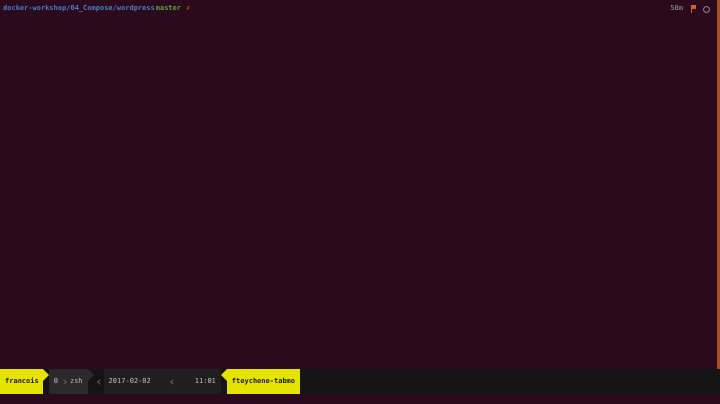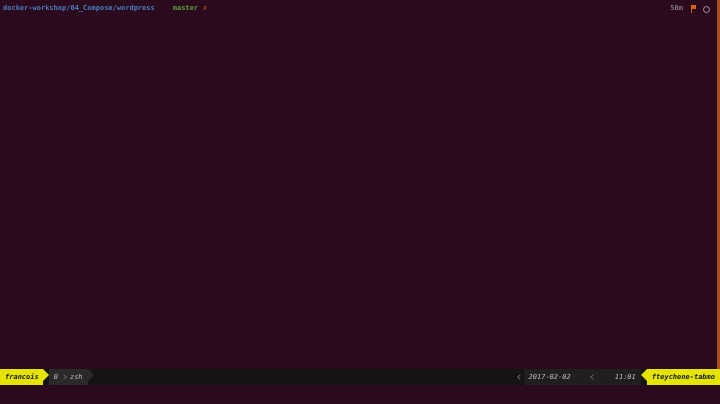--- a/index.html
+++ b/index.html
@@ -7,36 +7,35 @@
     position:relative;width:720px;height:404px;overflow:hidden;
     background:var(--bg,#2b0a1e);
     font-family:"DejaVu Sans Mono",monospace;
     font-size:7px;line-height:9px;color:var(--command_white,#d8d0d5);
   }
   .term-content{padding:4px 0 0 0;}
   .line{height:9px;display:flex;align-items:center;padding-left:3px;}
   .line1{justify-content:space-between;padding-right:10px;}
   .l1-left,.l1-right{display:flex;align-items:flex-end;}
   .cwd{color:var(--path_blue,#4a7dbd);font-weight:bold;}
-  .branch{color:var(--branch_green,#5f9e3a);font-weight:bold;margin-left:18px;}
+  .branch{color:var(--branch_green,#5f9e3a);font-weight:bold;margin-left:1px;}
   .dirty{color:var(--dirty_orange,#cc4f1a);margin-left:5px;font-weight:bold;}
   .elapsed{color:var(--muted_gray,#a89ba3);}
   .flag-icon{position:relative;width:6px;height:8px;margin-left:7px;display:inline-block;}
   .flag-icon::before{content:"";position:absolute;left:1px;top:0;width:1px;height:8px;background:var(--flag_orange,#d4621c);}
   .flag-icon::after{content:"";position:absolute;left:2px;top:0;width:4px;height:4px;background:var(--flag_orange,#d4621c);}
   .circle-icon{width:5px;height:5px;border:1.5px solid var(--muted_gray,#8f8a8d);border-radius:50%;margin-left:7px;display:inline-block;box-sizing:content-box;}
   .prompt-sym{color:var(--muted_gray,#cfc7cc);font-size:6px;margin-right:4px;}
   .cursor{display:inline-block;width:4.5px;height:8px;background:#ffffff;margin-left:1px;}
   .scrollbar{position:absolute;top:0;right:0;width:3px;height:369px;background:var(--scrollbar_orange,#a8511f);}
   
   .statusbar{
-    position:absolute;top:369px;left:0;width:720px;height:16px;
-    background:var(--bar_bg,#141414);display:flex;justify-content:space-between;align-items:stretch;
+    position:absolute;top:369px;left:0;width:720px;height:25px;
+    background:var(--bar_bg,#141414);display:flex;justify-content:flex-start;align-items:stretch;
     color:var(--bar_text,#bdbdbd);
-    font-style:italic;
   }
   .sb-left,.sb-right{display:flex;align-items:stretch;}
   .seg{display:flex;align-items:center;padding:0 5px;}
   .seg-user{background:var(--yellow,#e4e400);color:var(--yellow_text,#1a1a1a);font-weight:bold;padding:0 4px 0 5px;}
   .seg-window{background:var(--segment_bg,#262626);gap:4px;}
   .seg-datetime{background:var(--segment_dt_bg,#1e1e1e);gap:20px;}
   .seg-host{background:var(--yellow,#e4e400);color:var(--yellow_text,#1a1a1a);font-weight:bold;}
   .pl-arrow{width:0;height:0;border-top:6.5px solid transparent;border-bottom:6.5px solid transparent;}
   .pl-right-yellow{border-left:6px solid var(--yellow,#e4e400);}
   .pl-right-seg{border-left:6px solid var(--segment_bg,#262626);}

